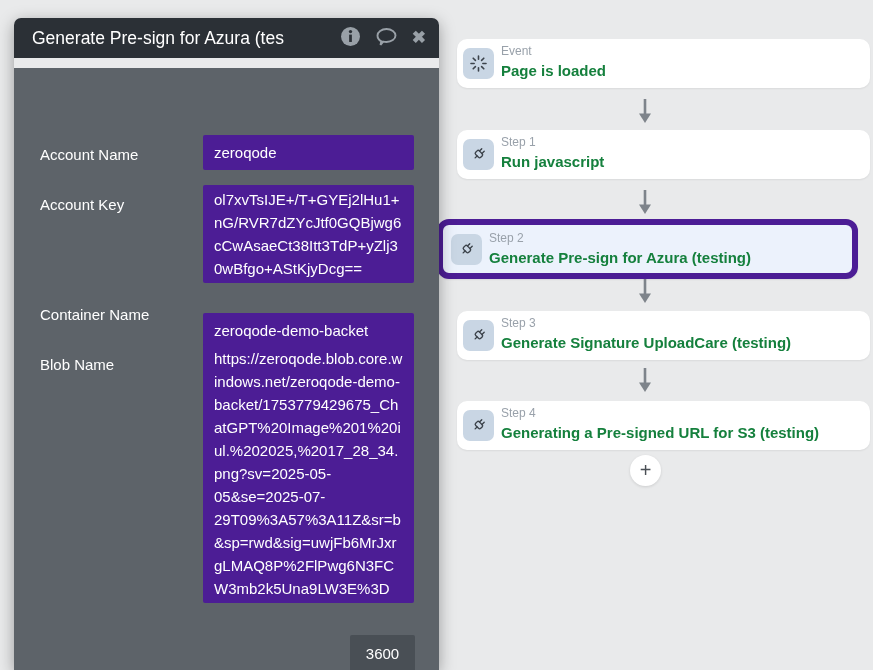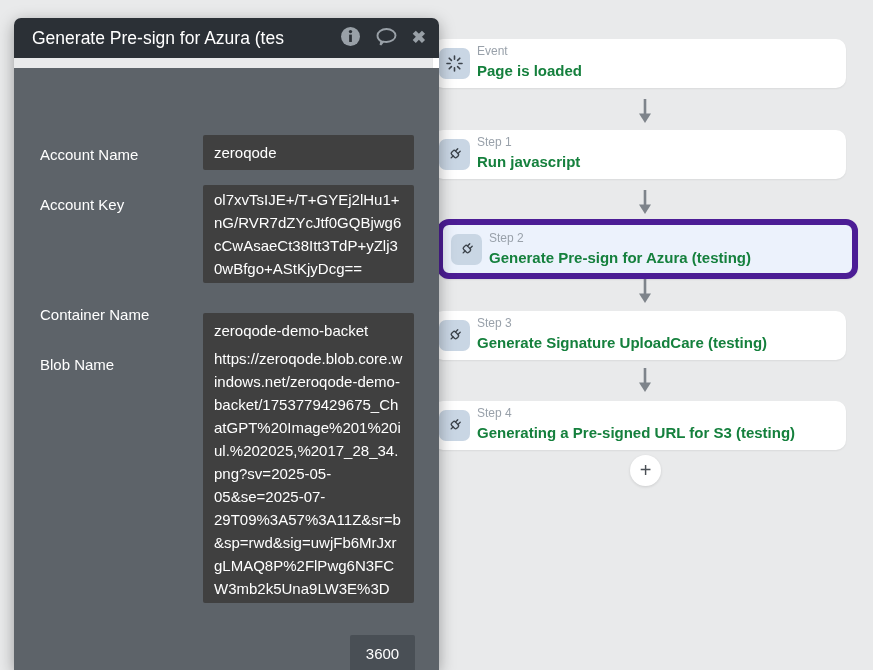--- a/index.html
+++ b/index.html
@@ -6,21 +6,21 @@
   body{
     width:873px;height:670px;overflow:hidden;position:relative;
     background:#e9eaeb;
     font-family:"Liberation Sans","DejaVu Sans",sans-serif;
     -webkit-font-smoothing:antialiased;
   }
   .stage{position:absolute;inset:0;}
 
   
   .card{
-    position:absolute;left:433px;width:413px;height:49px;
+    position:absolute;left:457px;width:413px;height:49px;
     background:#ffffff;border-radius:10px;
     box-shadow:0 1px 2px rgba(0,0,0,.07);
     cursor:pointer;
   }
   .card.selected{
     left:437px;width:421px;height:60px;top:219px;
     background:#ecf2fc;border:6px solid #4c1d95;border-radius:12px;
     box-sizing:border-box;
   }
   .card-icon{
@@ -66,21 +66,21 @@
   }
   .close-x{color:#99a0a7;font-size:17px;font-weight:700;line-height:20px;}
   .panel-body{
     position:absolute;left:0;top:50px;right:0;bottom:0;background:#5d6369;
   }
   .f-label{
     position:absolute;left:26px;color:#ffffff;font-size:15px;line-height:19px;
   }
   .f-input{
     position:absolute;left:189px;width:211px;box-sizing:border-box;
-    background:#404040;color:#ffffff;font-size:15px;border-radius:2px;
+    background:#4c1d95;color:#ffffff;font-size:15px;border-radius:2px;
     cursor:text;
   }
   .single{height:35px;line-height:35px;padding:0 11px;white-space:nowrap;overflow:hidden;}
   .multi{
     padding:3px 11px;line-height:23px;
     overflow-wrap:break-word;word-break:break-word;overflow:hidden;
   }
   .key-box{word-break:break-all;max-height:100px;}
   .blob-box{max-height:290px;}
   .expires-input{

